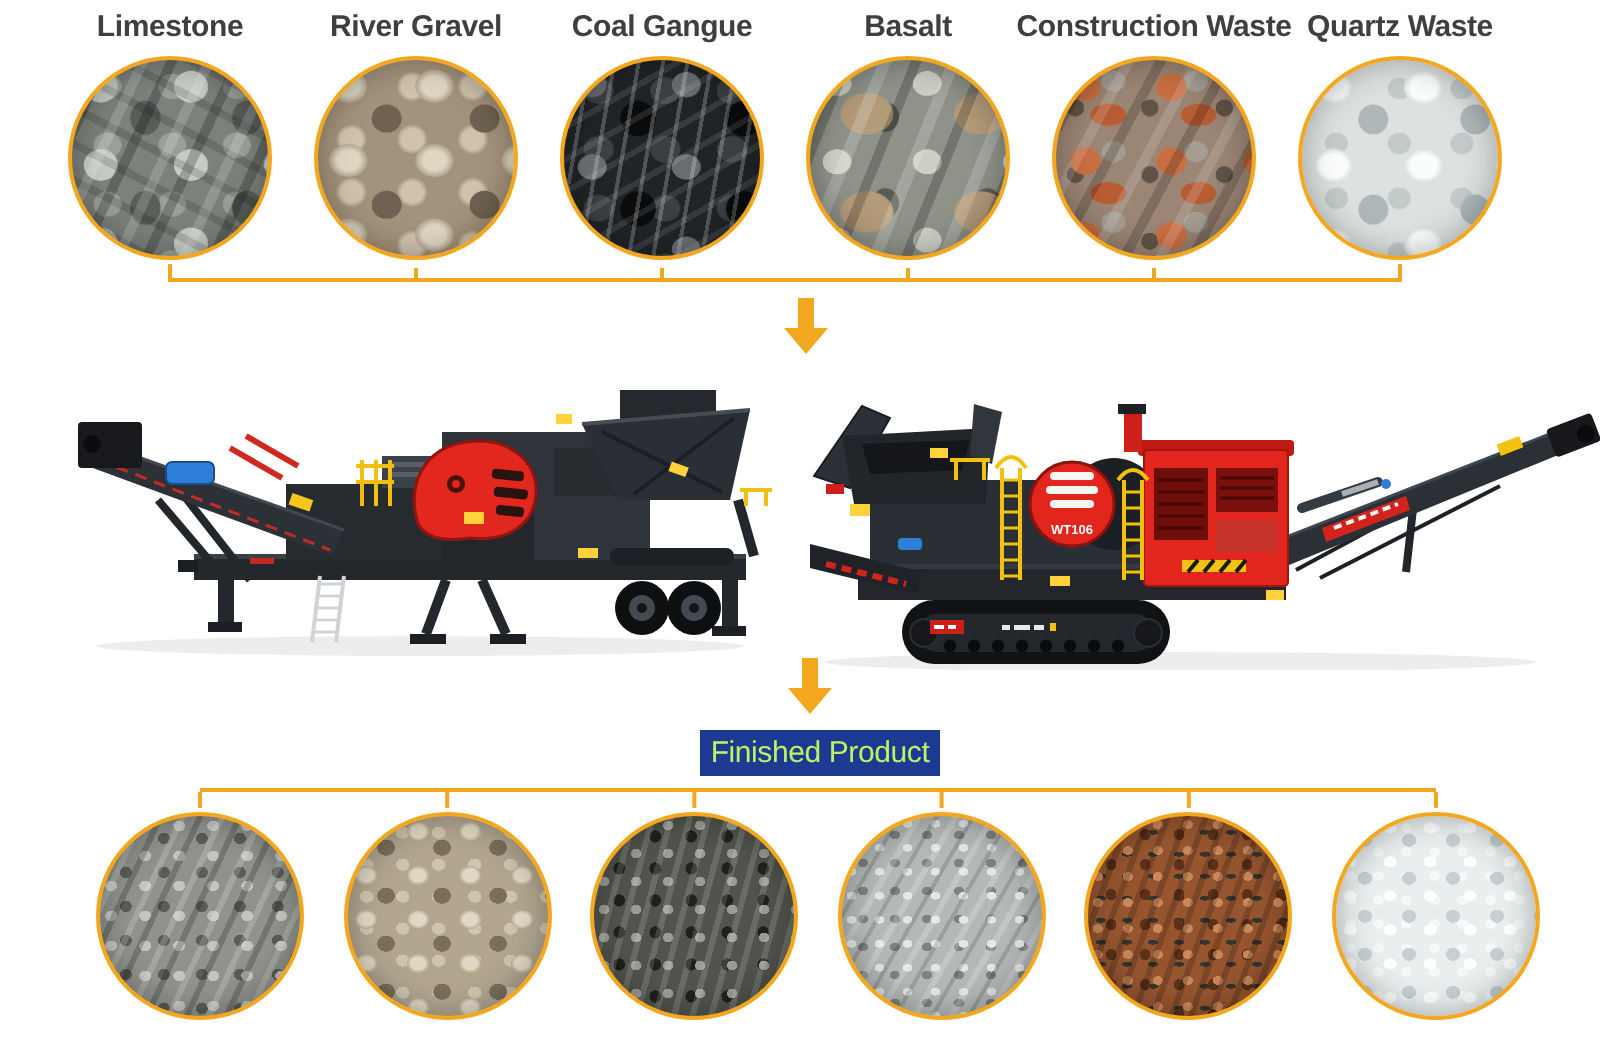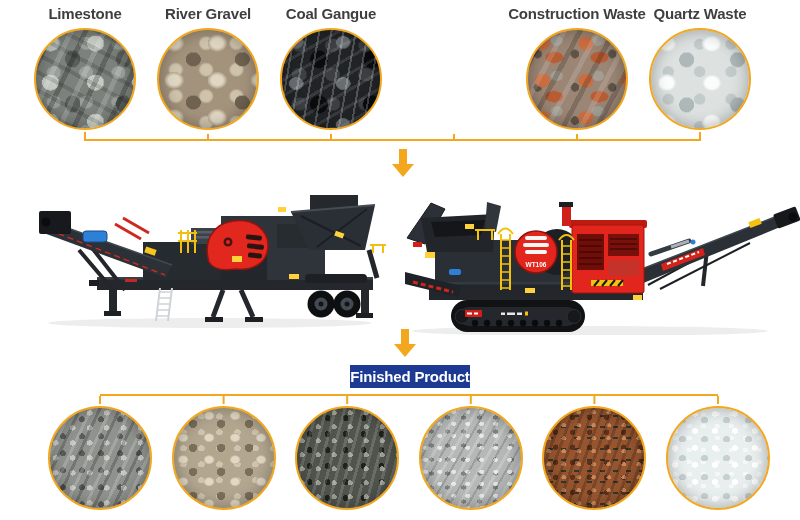--- a/index.html
+++ b/index.html
@@ -96,41 +96,45 @@
   .b-whitesand{background-color:#e9eeee;background-image:
     radial-gradient(closest-side at 35% 35%, #ffffff 0 45%, transparent 48%),
     radial-gradient(closest-side at 66% 64%, #c6d0d0 0 46%, transparent 48%),
     radial-gradient(closest-side at 52% 50%, #f4f8f8 0 40%, transparent 42%);
     background-size:20% 17%,22% 19%,14% 12%;}
 
   
   .overlay{position:absolute;left:0;top:0;pointer-events:none;}
   .badge{
     position:absolute;left:350px;top:365px;width:120px;height:23px;
-    background:var(--navy);color:#ffffff;font-size:15px;font-weight:700;
+    background:var(--navy);color:#bef264;font-size:15px;font-weight:400;
     text-align:center;line-height:23px;letter-spacing:-0.2px;
   }
   .machine{position:absolute;}
 </style>
 </head>
 <body>
 
 <div class="stage">
 
   <div class="mat" style="left:24px">
     <div class="lbl">Limestone</div>
     <div class="circ t-limestone"></div>
   </div>
   <div class="mat" style="left:270px">
     <div class="lbl">Coal Gangue</div>
     <div class="circ t-coal"></div>
   </div>
   <div class="mat" style="left:147px">
     <div class="lbl">River Gravel</div>
     <div class="circ t-gravel"></div>
+  </div>
+  <div class="mat" style="left:393px">
+    <div class="lbl">Basalt</div>
+    <div class="circ t-basalt"></div>
   </div>
   <div class="mat" style="left:516px">
     <div class="lbl">Construction Waste</div>
     <div class="circ t-waste"></div>
   </div>
   <div class="mat" style="left:639px">
     <div class="lbl">Quartz Waste</div>
     <div class="circ t-quartz"></div>
   </div>
 

